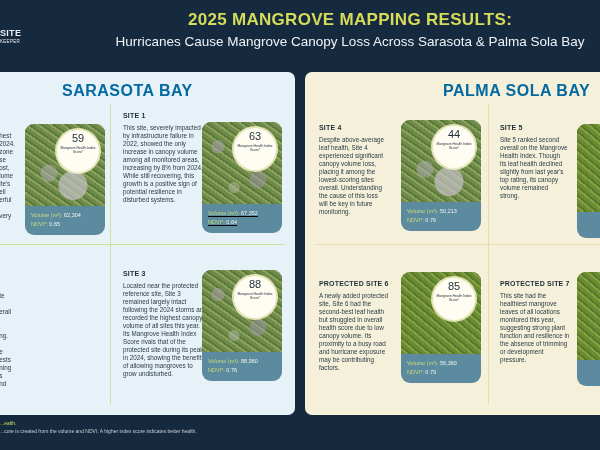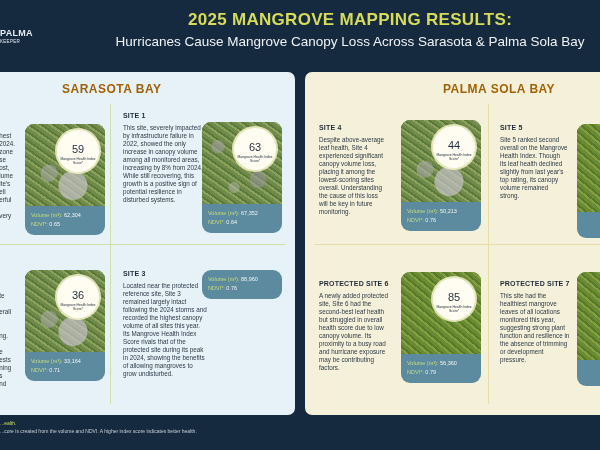--- a/index.html
+++ b/index.html
@@ -11,21 +11,21 @@
   .logo .l2 { font-size: 4.5px; letter-spacing: 0.3px; display: block; margin-top: 1px; }
 
   .title { position: absolute; left: 60px; right: -40px; top: 10px; text-align: center; }
   .title .t1 { color: #d6dc5a; font-size: 17px; font-weight: bold; letter-spacing: 0.3px; display: block; }
   .title .t2 { color: #f0f3f5; font-size: 13.5px; margin-top: 4px; display: block; white-space: nowrap; }
 
   .panel { position: absolute; top: 72px; height: 343px; border-radius: 7px; }
   .panel.left { left: -20px; width: 315px; background: #e6f2f8; }
   .panel.right { left: 305px; width: 320px; background: #f5f0da; }
 
-  .panel-title { position: absolute; top: 10px; color: #a16207; font-size: 12px; font-weight: bold; letter-spacing: 0.5px; }
+  .panel-title { position: absolute; top: 10px; color: #0369a1; font-size: 16px; font-weight: bold; letter-spacing: 0.5px; }
   .panel.left .panel-title { left: 82px; }
   .panel.right .panel-title { left: 138px; }
 
   .vdiv { position: absolute; width: 1px; background: #cfe0a0; }
   .panel.right .vdiv { background: #e8dcaa; }
   .hdiv { position: absolute; height: 1px; background: #cfe0a0; }
   .panel.right .hdiv { background: #e8dcaa; }
 
   .site { position: absolute; }
   .site-title { font-size: 7px; font-weight: bold; color: #1d2c3a; letter-spacing: 0.2px; }
@@ -43,35 +43,35 @@
       radial-gradient(circle at 60% 75%, rgba(200,195,200,0.7) 0 14px, transparent 15px),
       radial-gradient(circle at 30% 60%, rgba(180,175,185,0.5) 0 8px, transparent 9px),
       repeating-linear-gradient(35deg, #6f8a4a 0 3px, #8aa25a 3px 5px, #5a7a3c 5px 7px),
       #748f4e; }
   .card .photo.green { background:
       repeating-linear-gradient(40deg, #6b8a34 0 3px, #82a040 3px 5px, #58782a 5px 7px),
       #6f8f38; }
   .badge { position: absolute; top: 6px; right: 6px; width: 42px; height: 42px; border-radius: 50%;
     background: #fffdf2; box-shadow: 0 0 0 2px rgba(255,250,210,0.8);
     text-align: center; color: #1d2c3a; }
-  .badge .score { font-size: 11px; margin-top: 13px; display: block; }
+  .badge .score { font-size: 11px; margin-top: 2px; display: block; }
   .badge .lbl { font-size: 3.4px; line-height: 4px; display: block; margin-top: 2px; }
   .card .stats { padding: 5px 6px 6px 6px; }
   .card .stats div { font-size: 5.5px; line-height: 9px; }
   .stat-label { color: #c9dc7a; }
   .stat-val { color: #f2f5f0; }
 
   .footnote { position: absolute; left: 0; top: 419px; color: #d6dc5a; font-size: 5px; line-height: 8px; }
   .footnote .f2 { color: #c8d0d8; }
 </style>
 </head>
 <body>
 
 <div class="logo">
-  <span class="l1">PALMA</span>
+  <span class="l1">SITE</span>
   <span class="l2">KEEPER</span>
 </div>
 <div class="title">
   <span class="t1">2025 MANGROVE MAPPING RESULTS:</span>
   <span class="t2">Hurricanes Cause Mangrove Canopy Loss Across Sarasota &amp; Palma Sola Bay</span>
 </div>
 
 <div class="panel left">
   <div class="panel-title">SARASOTA BAY</div>
   <div class="vdiv" style="left:130px; top:32px; height:300px;"></div>
@@ -95,52 +95,46 @@
       <div><span class="stat-label">Volume (m³): </span><span class="stat-val">62,304</span></div>
       <div><span class="stat-label">NDVI*: </span><span class="stat-val">0.65</span></div>
     </div>
   </div>
 
   <div class="site" style="left:143px; top:40px; width:85px;">
     <div class="site-title">SITE 1</div>
     <div class="site-text">This site, severely impacted by infrastructure failure in 2022, showed the only increase in canopy volume among all monitored areas, increasing by 8% from 2024. While still recovering, this growth is a positive sign of potential resilience in disturbed systems.</div>
   </div>
 
-  <div class="card" style="left:222px; top:50px;">
+  <div class="card" style="left:222px; top:50px;text-decoration:underline;">
     <div class="photo">
       <div class="badge">
         <span class="score">63</span>
         <span class="lbl">Mangrove Health Index Score*</span>
       </div>
     </div>
     <div class="stats">
       <div><span class="stat-label">Volume (m³): </span><span class="stat-val">67,352</span></div>
       <div><span class="stat-label">NDVI*: </span><span class="stat-val">0.64</span></div>
     </div>
   </div>
 
-  <div class="card" style="left:45px; top:198px;">
-    <div class="photo grey">
-      <div class="badge">
-        <span class="score">36</span>
-        <span class="lbl">Mangrove Health Index Score*</span>
-      </div>
-    </div>
-    <div class="stats">
-      <div><span class="stat-label">Volume (m³): </span><span class="stat-val">33,164</span></div>
-      <div><span class="stat-label">NDVI*: </span><span class="stat-val">0.71</span></div>
-    </div>
-  </div>
 
   <div class="site" style="left:143px; top:198px; width:85px;">
     <div class="site-title">SITE 3</div>
     <div class="site-text">Located near the protected reference site, Site 3 remained largely intact following the 2024 storms and recorded the highest canopy volume of all sites this year. Its Mangrove Health Index Score rivals that of the protected site during its peak in 2024, showing the benefits of allowing mangroves to grow undisturbed.</div>
   </div>
 
   <div class="card" style="left:222px; top:198px;">
+    <div class="photo">
+      <div class="badge">
+        <span class="score">88</span>
+        <span class="lbl">Mangrove Health Index Score*</span>
+      </div>
+    </div>
     <div class="stats">
       <div><span class="stat-label">Volume (m³): </span><span class="stat-val">88,960</span></div>
       <div><span class="stat-label">NDVI*: </span><span class="stat-val">0.76</span></div>
     </div>
   </div>
 </div>
 
 <div class="panel right">
   <div class="panel-title">PALMA SOLA BAY</div>
   <div class="vdiv" style="left:183px; top:32px; height:300px;"></div>

